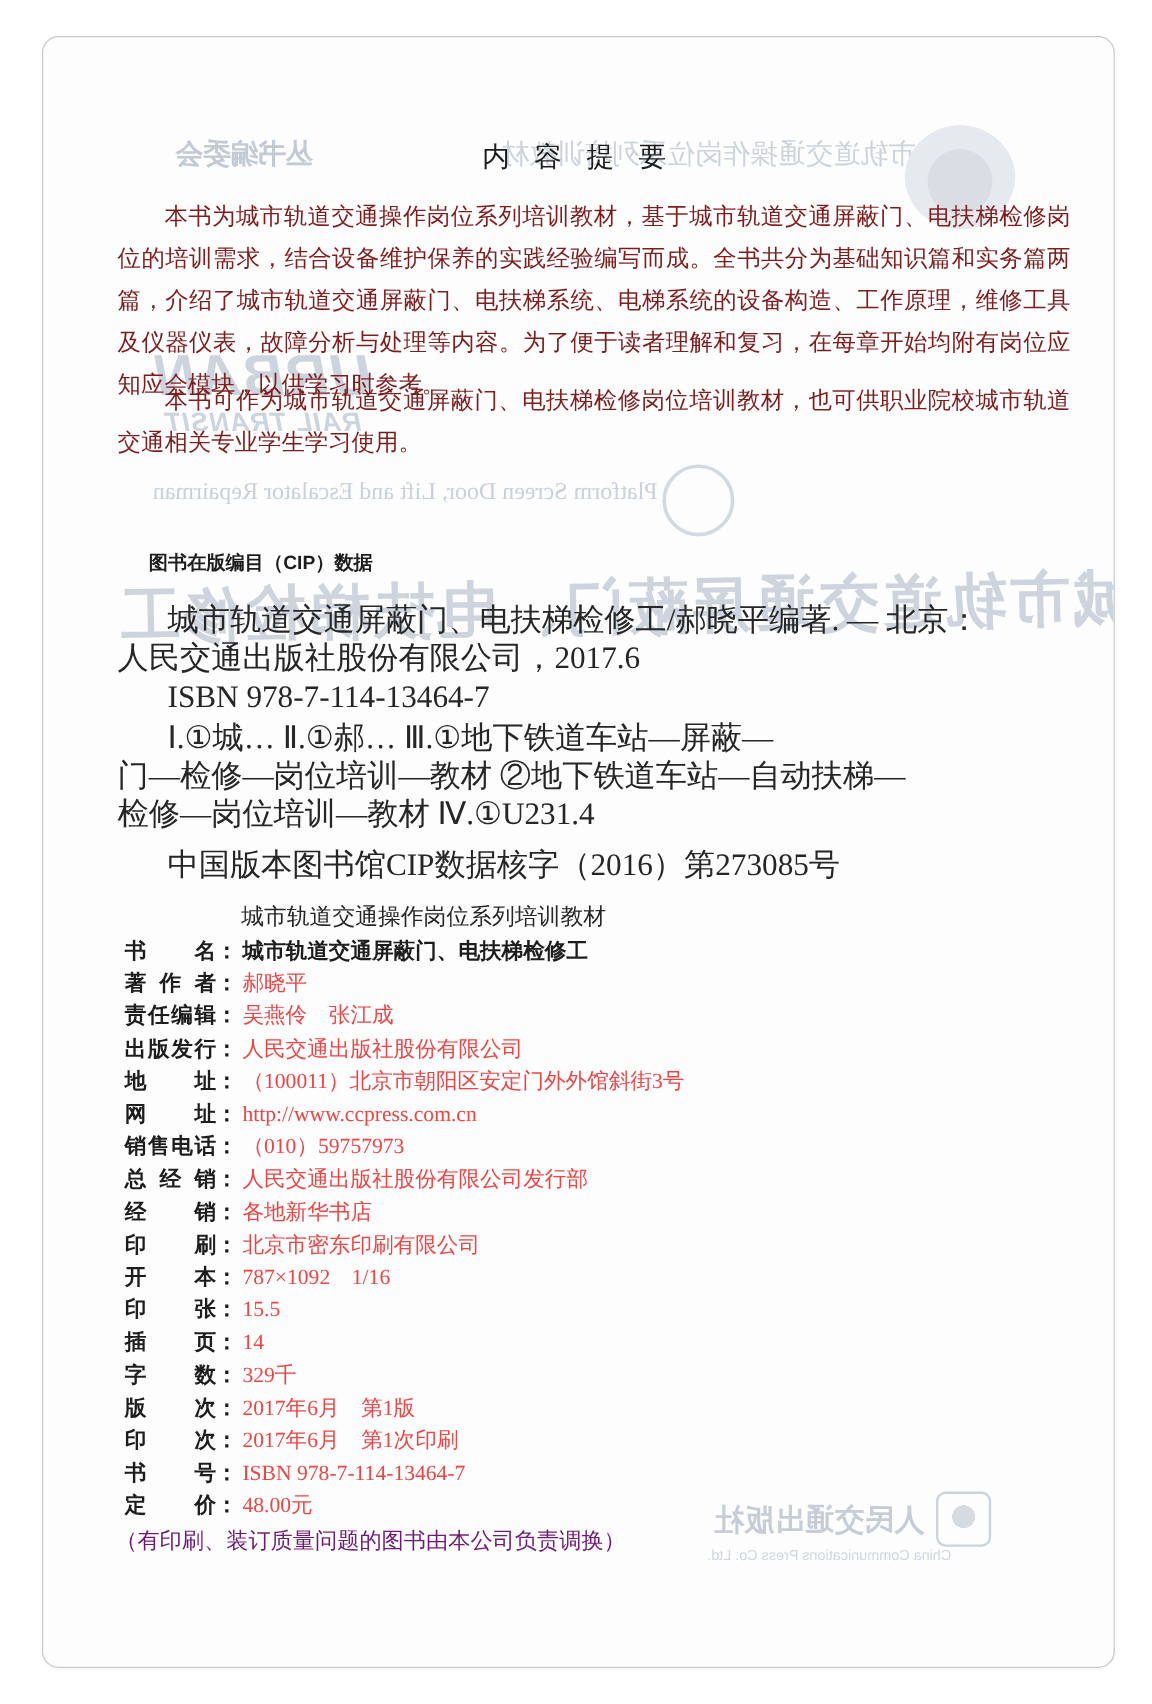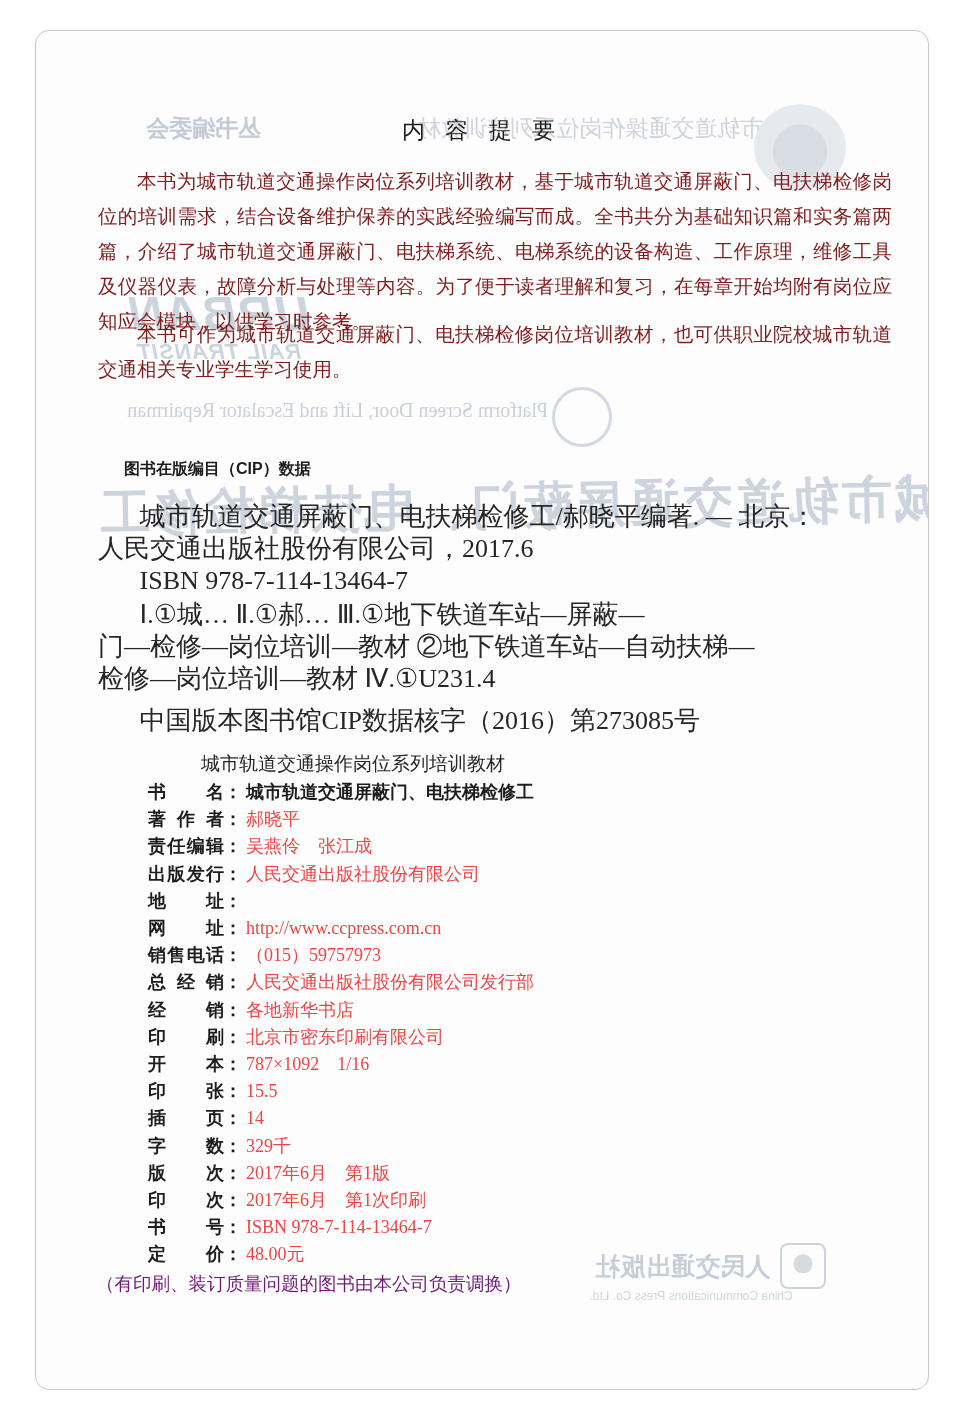--- a/index.html
+++ b/index.html
@@ -48,21 +48,21 @@
   .para-2{top:286px;}
   .cip-heading{left:88px;top:428px;font-family:"Liberation Sans",sans-serif;
     font-weight:bold;font-size:16px;color:#1d1d1d;}
   .cip-block{left:62px;width:800px;font-size:26px;line-height:32px;color:#262626;}
   .cip-record{top:470px;}
   .cip-class{top:568px;}
   .indent{text-indent:1.6em;}
   .cip-registry{left:62px;top:672px;width:800px;font-size:26px;color:#262626;text-indent:1.6em;}
   .series-line{left:165px;top:720px;font-size:19px;color:#262626;}
   .colophon{left:68px;top:748px;width:790px;}
-  .crow{display:flex;align-items:baseline;line-height:27.2px;font-size:18px;margin-left:44px;}
+  .crow{display:flex;align-items:baseline;line-height:27.2px;font-size:18px;}
   .crow .lbl{display:inline-block;width:76px;text-align:justify;text-align-last:justify;
     font-family:"Liberation Sans",sans-serif;font-weight:bold;color:#1d1d1d;}
   .crow .colon{font-family:"Liberation Sans",sans-serif;font-weight:bold;color:#1d1d1d;}
   .crow .val{margin-left:4px;color:#ef4444;}
   .crow .val.v-bold{font-family:"Liberation Sans",sans-serif;font-weight:bold;color:#1d1d1d;}
   .notice{left:60px;top:1240px;width:800px;font-size:18.5px;color:#701a75;}
 </style>
 </head>
 <body>
 
@@ -125,30 +125,31 @@
         <span class="val">吴燕伶　张江成</span>
     </div>
     <div class="crow">
       <span class="lbl">出版发行</span>
         <span class="colon">：</span>
         <span class="val">人民交通出版社股份有限公司</span>
     </div>
     <div class="crow">
       <span class="lbl">地址</span>
         <span class="colon">：</span>
+        <span class="val">（100011）北京市朝阳区安定门外外馆斜街3号</span>
     </div>
     <div class="crow">
       <span class="lbl">网址</span>
         <span class="colon">：</span>
         <span class="val">http://www.ccpress.com.cn</span>
     </div>
     <div class="crow">
       <span class="lbl">销售电话</span>
         <span class="colon">：</span>
-        <span class="val">（015）59757973</span>
+        <span class="val">（010）59757973</span>
     </div>
     <div class="crow">
       <span class="lbl">总经销</span>
         <span class="colon">：</span>
         <span class="val">人民交通出版社股份有限公司发行部</span>
     </div>
     <div class="crow">
       <span class="lbl">经销</span>
         <span class="colon">：</span>
         <span class="val">各地新华书店</span>

